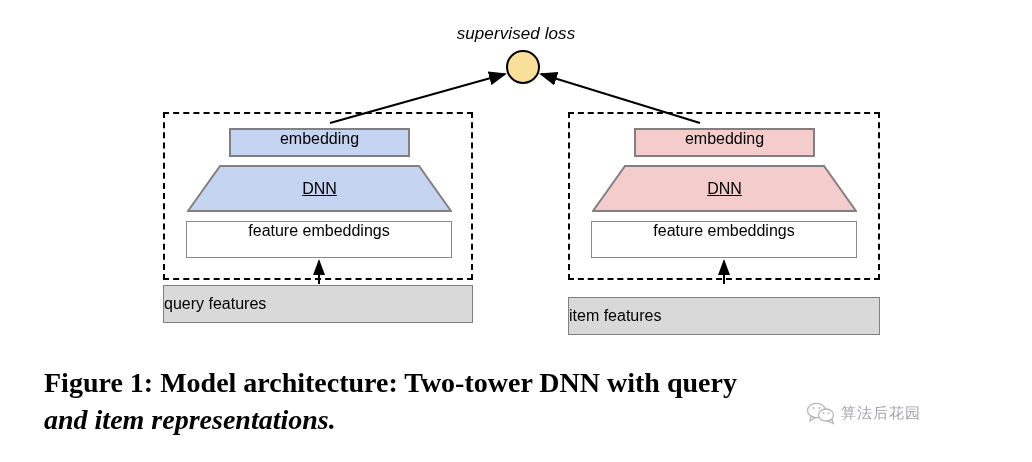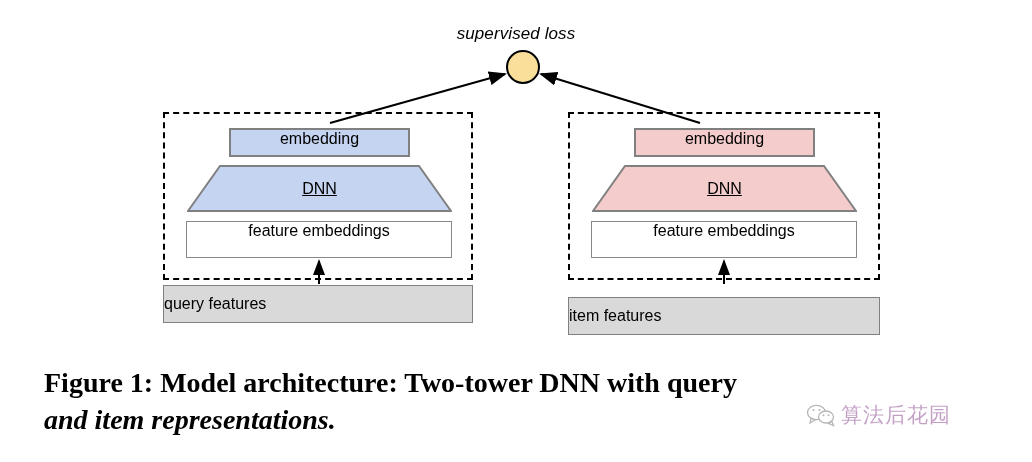--- a/index.html
+++ b/index.html
@@ -136,22 +136,22 @@
   #watermark {
     position: absolute;
     left: 806px;
     top: 401px;
     display: flex;
     align-items: center;
     gap: 5px;
     opacity: 0.42;
   }
   #watermark-text {
-    font-size: 21px;
-    color: #701a75;
+    font-size: 15px;
+    color: #0f172a;
     letter-spacing: 1px;
     white-space: nowrap;
   }
   #wechat-icon svg { display: block; }
 </style>
 </head>
 <body>
 
 <div id="figure-root">
 

